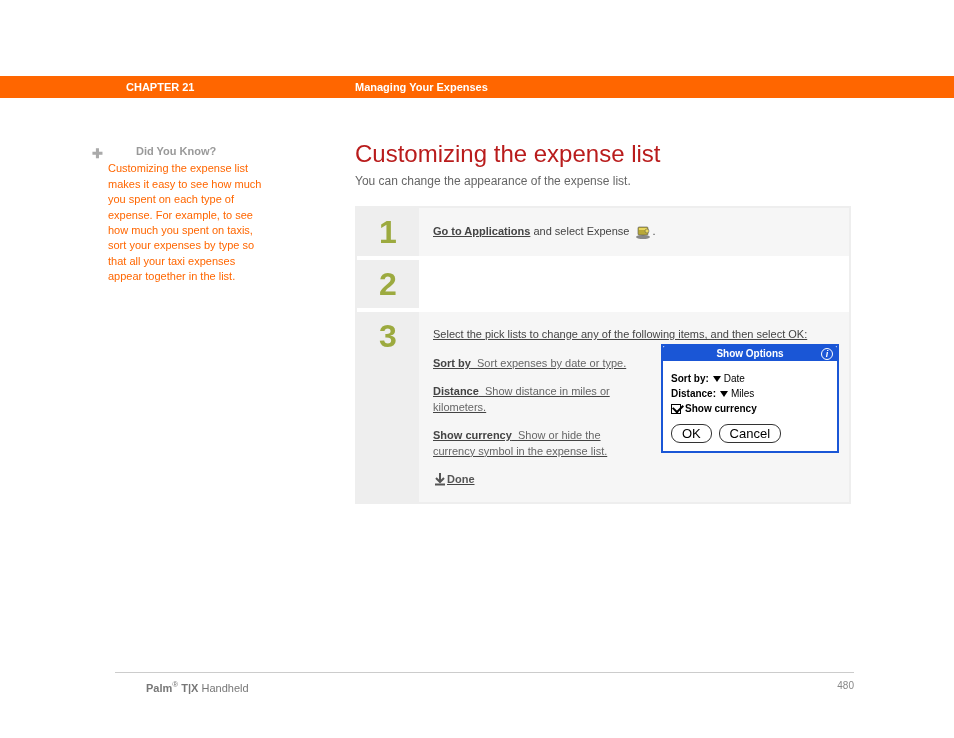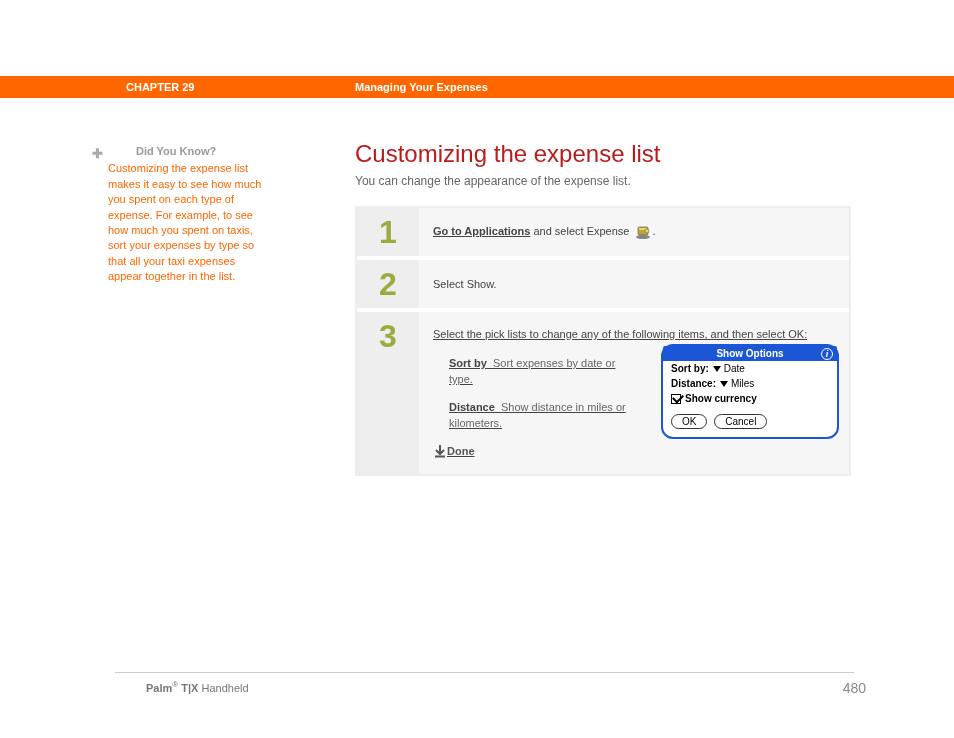--- a/index.html
+++ b/index.html
@@ -107,93 +107,93 @@
 
     .linkish { font-weight: bold; text-decoration: underline; }
     .expense-icon {
       display: inline-block;
       width: 16px; height: 14px;
       vertical-align: middle;
       margin: 0 2px;
     }
 
     .defs { width: 195px; line-height: 1.45; }
-    .def { margin-bottom: 12px; margin-left: 16px; }
+    .def { margin-bottom: 12px; }
     .def .key { font-weight: bold; color: #444; }
     .def .desc { color: #666; }
 
     .done-row { margin-top: 8px; display:flex; align-items:center; font-weight:bold; color:#555; }
     .done-arrow { width:14px; height:14px; }
 
     .palm-dialog {
       position: absolute;
       right: 10px;
       top: 32px;
       width: 178px;
       border: 2px solid #1a56d6;
-      border-radius: 12px;
+      border-radius: 0;
       background: #fff;
       font-family: Verdana, sans-serif;
       font-size: 10px;
     }
     .palm-title {
       background: #1a56d6;
       color: #fff;
       font-weight: bold;
       text-align: center;
       padding: 2px 0;
       position: relative;
       border-top-left-radius: 2px;
       border-top-right-radius: 2px;
     }
     .info-i {
       position:absolute; right:4px; top:2px;
       width:12px;height:12px; border:1px solid #fff; border-radius:6px;
       color:#fff; font-size:9px; line-height:11px; font-style:italic; text-align:center;
     }
-    .palm-body { padding: 2px 8px 8px; color:#000; }
+    .palm-body { padding: 12px 8px 8px; color:#000; }
     .palm-row { margin-bottom: 4px; display:flex; align-items:center; }
     .palm-label { font-weight:bold; margin-right:4px; }
     .tri { display:inline-block; width:0;height:0; border-left:4px solid transparent;border-right:4px solid transparent;border-top:6px solid #000; margin-right:3px; }
     .chk { display:inline-block; width:10px;height:10px;border:1px solid #000; margin-right:4px; position:relative; }
     .chk::after { content:""; position:absolute; left:1px; top:-1px; width:8px; height:5px; border-left:2px solid #000; border-bottom:2px solid #000; transform:rotate(-45deg); }
     .palm-btn {
       display:inline-block;
       border:1px solid #333;
       border-radius:9px;
       padding:1px 10px;
-      font-size:10px;
+      font-size:13px;
       margin: 6px 4px 0 0;
       background:#fff;
     }
 
     .footer-line {
       position:absolute;
       left:115px; right:100px;
       top:672px;
       border-top:1px solid #ccc;
     }
     .footer-left {
       position:absolute;
       left:110px; top:680px;
       font-size:11px; color:#777;margin-left:36px;
     }
     .footer-left .b { font-weight:bold; }
     .sup { font-size:8px; vertical-align:super; }
     .footer-right {
       position:absolute;
-      right:88px; top:680px;
-      font-size:14px; color:#888;
+      right:100px; top:680px;
+      font-size:10px; color:#888;
     }
   </style>
 </head>
 <body>
 
 <div class="header-bar">
-  <span class="chapter">CHAPTER 29</span>
+  <span class="chapter">CHAPTER 21</span>
   <span class="subject">Managing Your Expenses</span>
 </div>
 
 <div class="sidebar">
   <span class="plus">✚</span>
   <p class="dyk">Did You Know?</p>
   <p>Customizing the expense list makes it easy to see how much you spent on each type of expense. For example, to see how much you spent on taxis, sort your expenses by type so that all your taxi expenses appear together in the list.</p>
 </div>
 
 <div class="main">
@@ -212,37 +212,37 @@
             <rect x="3" y="2" width="10" height="8" rx="1" fill="#b8a838" stroke="#555" stroke-width="0.6"></rect>
             <rect x="4" y="3" width="8" height="2" fill="#e8d760"></rect>
             <circle cx="12" cy="6" r="2" fill="#e8d760" stroke="#555" stroke-width="0.5"></circle>
           </svg><span>.</span>
         </div>
       </div>
     </div>
 
     <div class="step">
       <div class="num">2</div>
-      <div class="content">
-        <span>Select Show.</span>
-      </div>
     </div>
 
     <div class="step">
       <div class="num">3</div>
       <div class="content">
         <div style="width:100%;">
           <p style="margin-bottom:16px;">Select the pick lists to change any of the following items, and then select OK:</p>
 
           <div class="defs">
             <div class="def">
               <span class="key">Sort by</span>&nbsp;&nbsp;<span class="desc">Sort expenses by date or type.</span>
             </div>
             <div class="def">
               <span class="key">Distance</span>&nbsp;&nbsp;<span class="desc">Show distance in miles or kilometers.</span>
+            </div>
+            <div class="def">
+              <span class="key">Show currency</span>&nbsp;&nbsp;<span class="desc">Show or hide the currency symbol in the expense list.</span>
             </div>
           </div>
 
           <div class="done-row">
             <svg class="done-arrow" viewBox="0 0 14 14">
               <line x1="7" y1="1" x2="7" y2="9" stroke="#555" stroke-width="2"></line>
               <polyline points="3,6 7,10 11,6" fill="none" stroke="#555" stroke-width="2"></polyline>
               <line x1="2" y1="12.5" x2="12" y2="12.5" stroke="#555" stroke-width="2"></line>
             </svg>
             <span>Done</span>

